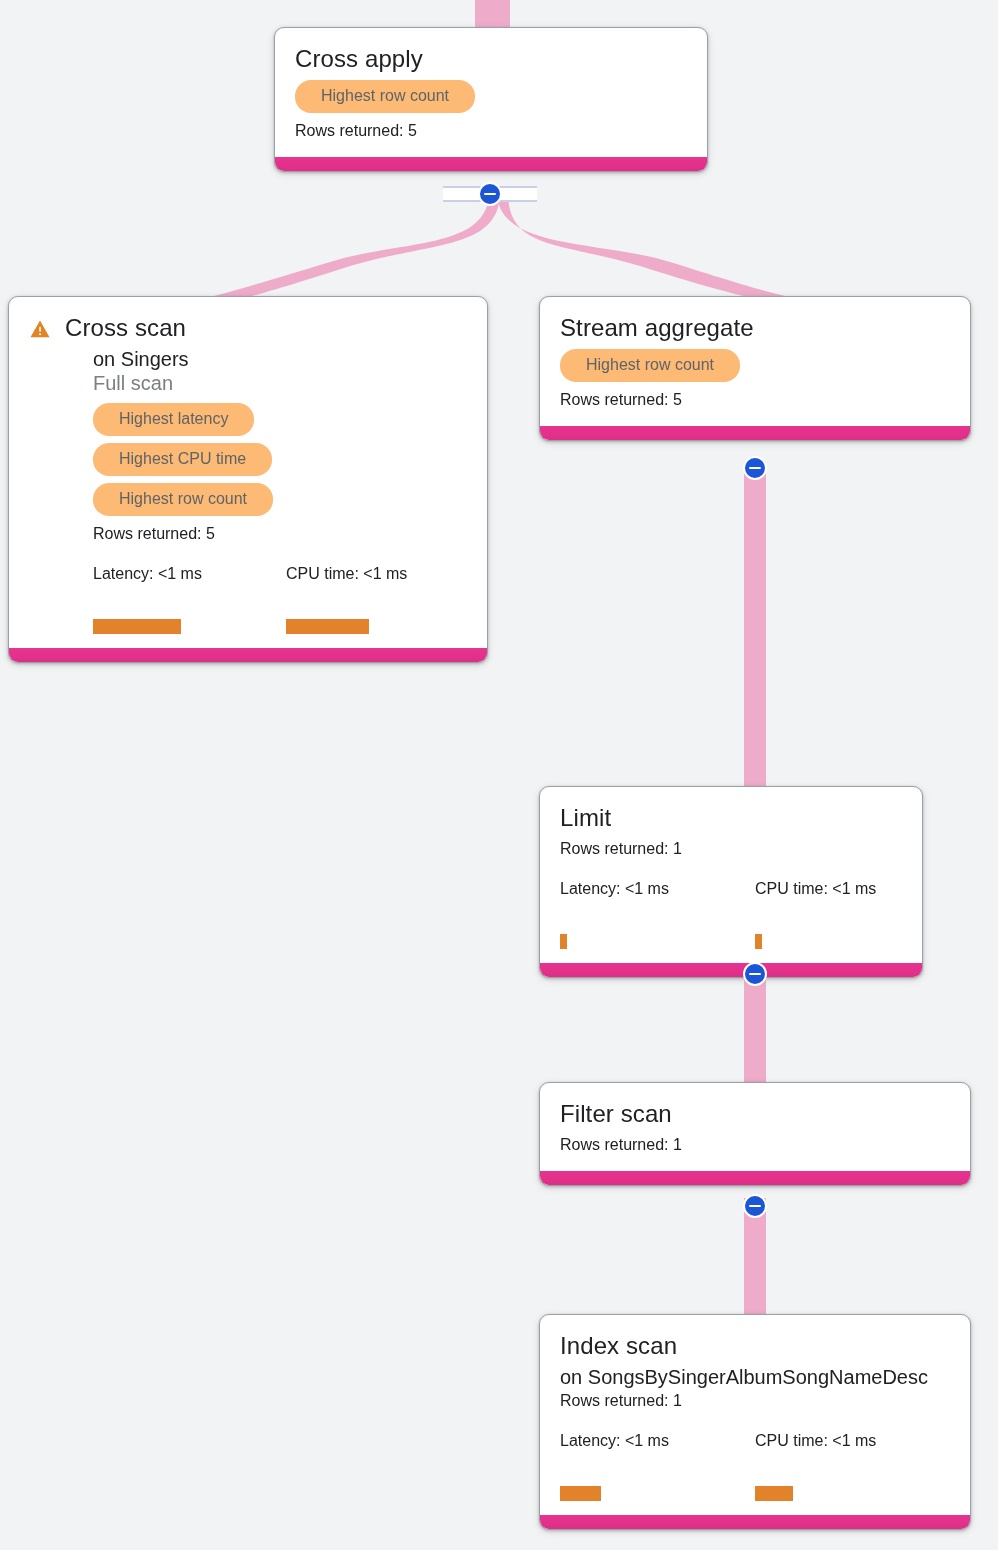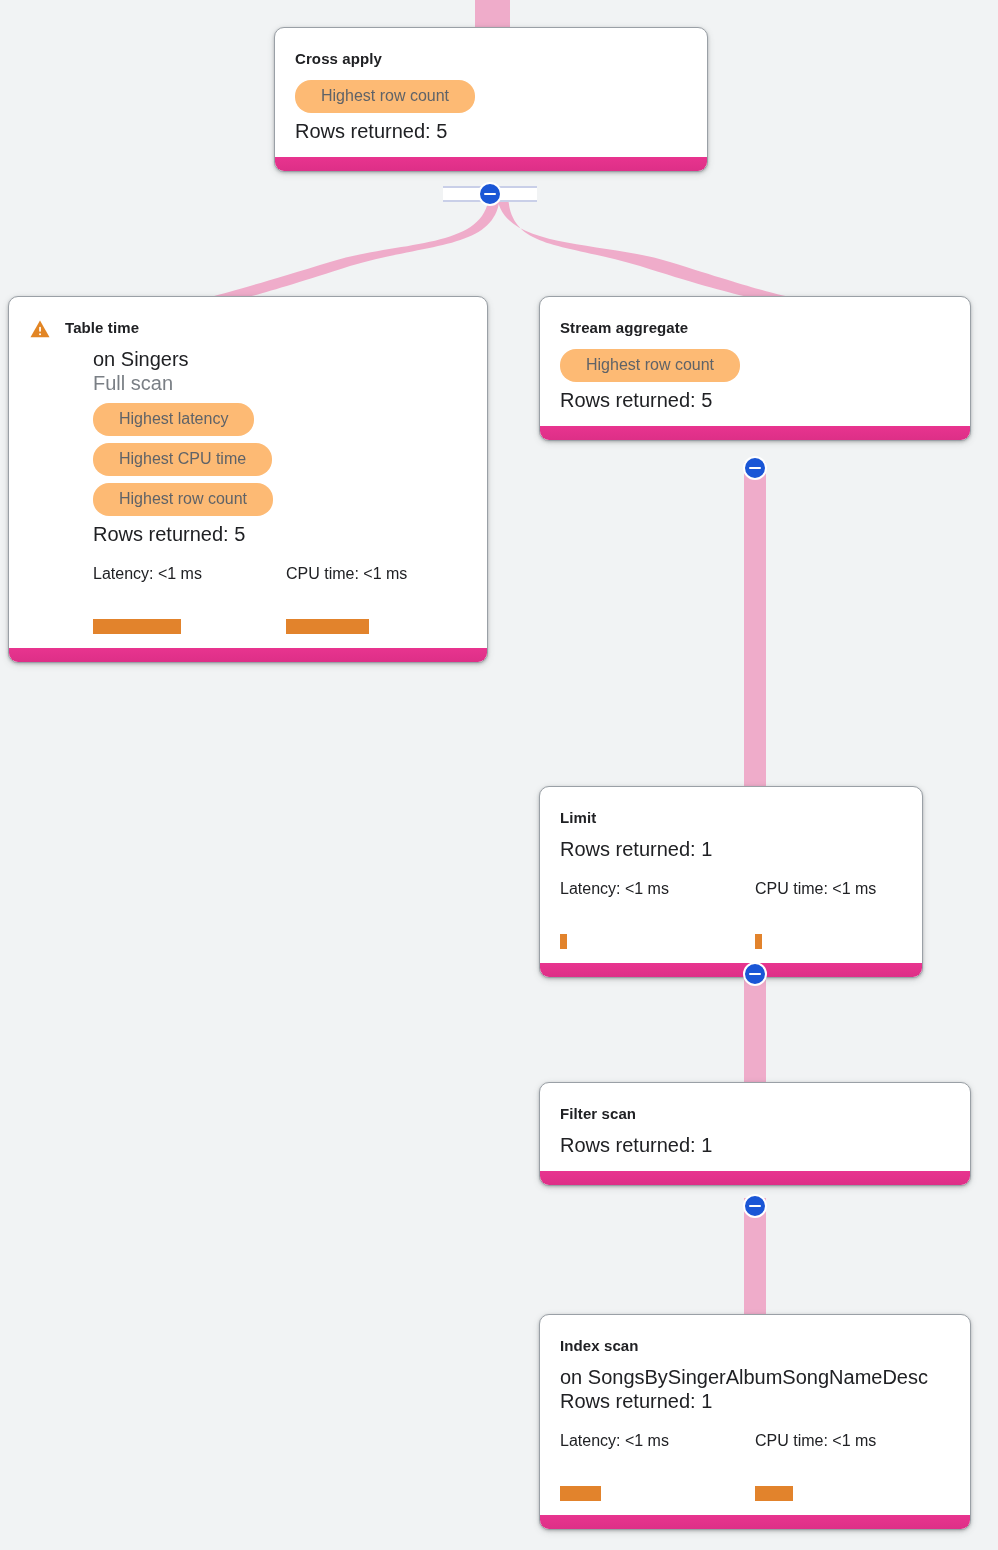--- a/index.html
+++ b/index.html
@@ -38,43 +38,43 @@
     background: #ffffff;
     border: 1px solid #9aa0a6;
     border-radius: 10px;
     box-shadow: 0 1px 3px rgba(60,64,67,.30), 0 2px 7px rgba(60,64,67,.15);
     overflow: hidden;
   }
   .node-body {
     padding: 18px 20px 14px 20px;
   }
   .node-title {
-    font-size: 15px;
+    font-size: 24px;
     line-height: 26px;
     color: #202124;
-    font-weight: 700;
+    font-weight: 400;
     letter-spacing: .1px;
   }
   .node-title-row {
     display: flex;
     align-items: flex-start;
     gap: 14px;
   }
   .node-sub {
     font-size: 20px;
     line-height: 24px;
     color: #202124;
     margin-top: 6px;
   }
   .node-sub.muted {
     color: #7a7f85;
     margin-top: 0;
   }
   .node-rows {
-    font-size: 20px;
+    font-size: 16px;
     line-height: 24px;
     color: #202124;
     margin-top: 6px;
   }
 
   .chips {
     margin-top: 8px;
     display: flex;
     flex-direction: column;
     align-items: flex-start;
@@ -207,21 +207,21 @@
   <div class="collapse" style="left:478px; top:182px;"></div>
 
   <div class="node" style="left:8px; top:296px; width:480px;">
     <div class="node-body">
       <div class="node-title-row">
         <svg class="warn-icon" viewBox="0 0 24 24">
           <path d="M12 2.8 L22.4 21 L1.6 21 Z" fill="#e28524"></path>
           <rect x="11.1" y="9.6" width="1.9" height="5.4" rx=".9" fill="#ffffff"></rect>
           <circle cx="12.05" cy="17.6" r="1.1" fill="#ffffff"></circle>
         </svg>
-        <div class="node-title">Table time</div>
+        <div class="node-title">Cross scan</div>
       </div>
       <div style="padding-left:64px;">
         <div class="node-sub">on Singers</div>
         <div class="node-sub muted">Full scan</div>
         <div class="chips">
           <span class="chip">Highest latency</span>
           <span class="chip">Highest CPU time</span>
           <span class="chip">Highest row count</span>
         </div>
         <div class="node-rows">Rows returned: 5</div>

